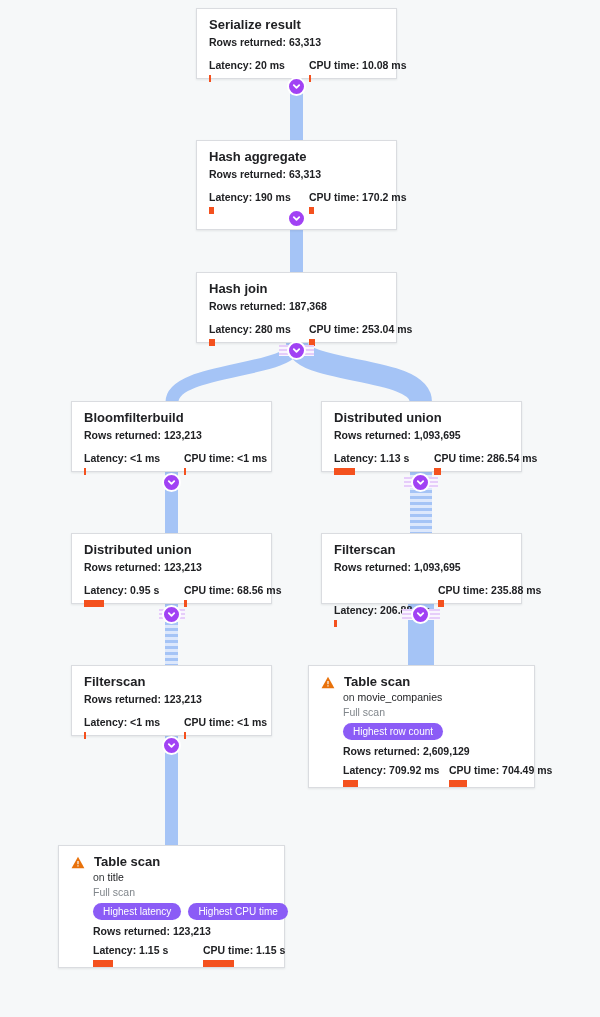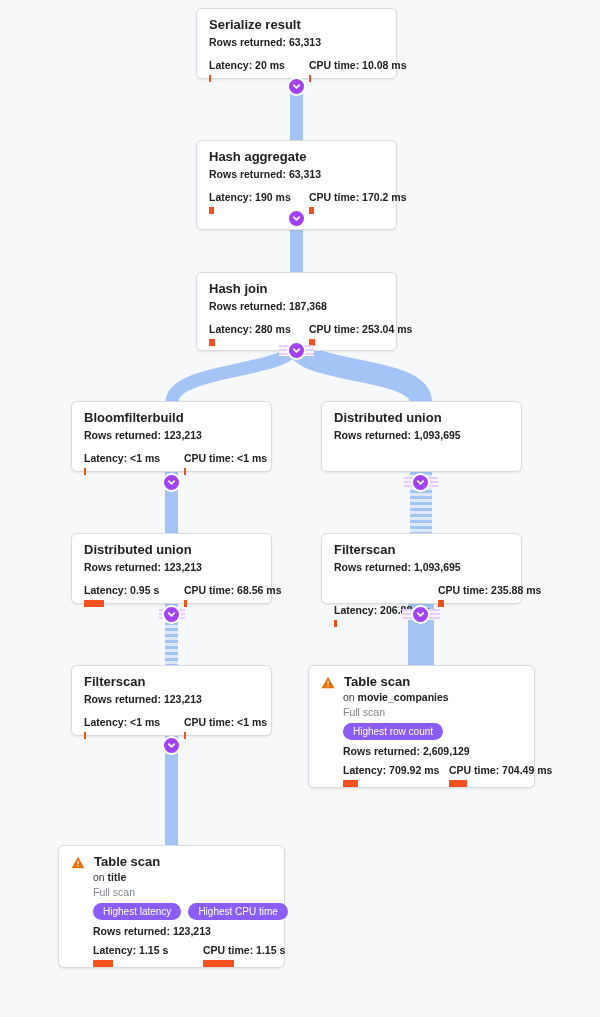--- a/index.html
+++ b/index.html
@@ -4,32 +4,32 @@
 <style>
   html,body{margin:0;padding:0;}
   .canvas{
     position:relative;width:600px;height:1017px;overflow:hidden;
     background:#f6f8f9;
     font-family:"Liberation Sans",sans-serif;
     -webkit-font-smoothing:antialiased;
   }
   
   .card{
-    position:absolute;background:#fff;border:1px solid #dadce0;border-radius:6px;
+    position:absolute;background:#fff;border:1px solid #dadce0;border-radius:0;
     box-shadow:0 1px 2px rgba(60,64,67,.10);
     padding:8px 12px;box-sizing:border-box;z-index:3;
   }
   .title{font-size:13px;font-weight:700;color:#202124;line-height:16px;margin-bottom:3px;white-space:nowrap;}
   .line{font-size:10.5px;font-weight:700;color:#202124;line-height:13px;white-space:nowrap;}
   .metrics{display:flex;margin-top:10px;}
   .metric-l{width:88px;flex:none;margin-right:12px;}
   .metric-r{flex:none;}
   .bar{height:7px;background:#f4511e;margin-top:3px;}
   .on-line{font-size:10.5px;color:#3c4043;font-weight:400;line-height:13px;margin-top:1px;white-space:nowrap;}
-  .tname{font-weight:700;color:#202124;}
+  .tname{font-weight:400;color:#202124;}
   .scan-type{font-size:10.5px;color:#80868b;font-weight:400;line-height:13px;margin-top:2px;}
   .badges{display:flex;gap:7px;margin:4px 0 5px;}
   .badge{background:#8b5cf6;color:#fff;font-size:10px;line-height:10px;padding:3.5px 10px;border-radius:10px;white-space:nowrap;}
   .tcard-head{display:flex;align-items:center;gap:9px;}
   .tcard-head .title{margin-bottom:0;}
   .indent{margin-left:22px;}
   .tmetrics{margin-top:6px;}
   
   .edge{position:absolute;background:#a5c4f6;z-index:1;}
   .edge.striped{
@@ -96,21 +96,21 @@
         <div class="line"><span>Latency:</span> <span>190 ms</span></div>
         <div class="bar" style="width: 5px;"></div>
       </div>
       <div class="metric-r">
         <div class="line"><span>CPU time:</span> <span>170.2 ms</span></div>
         <div class="bar" style="width: 5px;"></div>
       </div>
     </div>
   </div>
 
-  <div class="card" style="left:196px;top:272px;width:201px;height:79px;">
+  <div class="card" style="left:196px;top:272px;width:201px;height:71px;">
     <div class="title">Hash join</div>
     <div class="line"><span>Rows returned:</span> <span>187,368</span></div>
     <div class="metrics">
       <div class="metric-l">
         <div class="line"><span>Latency:</span> <span>280 ms</span></div>
         <div class="bar" style="width: 6px;"></div>
       </div>
       <div class="metric-r">
         <div class="line"><span>CPU time:</span> <span>253.04 ms</span></div>
         <div class="bar" style="width: 6px;"></div>
@@ -129,20 +129,30 @@
       <div class="metric-r">
         <div class="line"><span>CPU time:</span> <span>&lt;1 ms</span></div>
         <div class="bar" style="width: 2px;"></div>
       </div>
     </div>
   </div>
 
   <div class="card" style="left:321px;top:401px;width:201px;height:71px;">
     <div class="title">Distributed union</div>
     <div class="line"><span>Rows returned:</span> <span>1,093,695</span></div>
+    <div class="metrics">
+      <div class="metric-l">
+        <div class="line"><span>Latency:</span> <span>1.13 s</span></div>
+        <div class="bar" style="width: 21px;"></div>
+      </div>
+      <div class="metric-r">
+        <div class="line"><span>CPU time:</span> <span>286.54 ms</span></div>
+        <div class="bar" style="width: 7px;"></div>
+      </div>
+    </div>
   </div>
 
   <div class="card" style="left:71px;top:533px;width:201px;height:71px;">
     <div class="title">Distributed union</div>
     <div class="line"><span>Rows returned:</span> <span>123,213</span></div>
     <div class="metrics">
       <div class="metric-l">
         <div class="line"><span>Latency:</span> <span>0.95 s</span></div>
         <div class="bar" style="width: 20px;"></div>
       </div>

